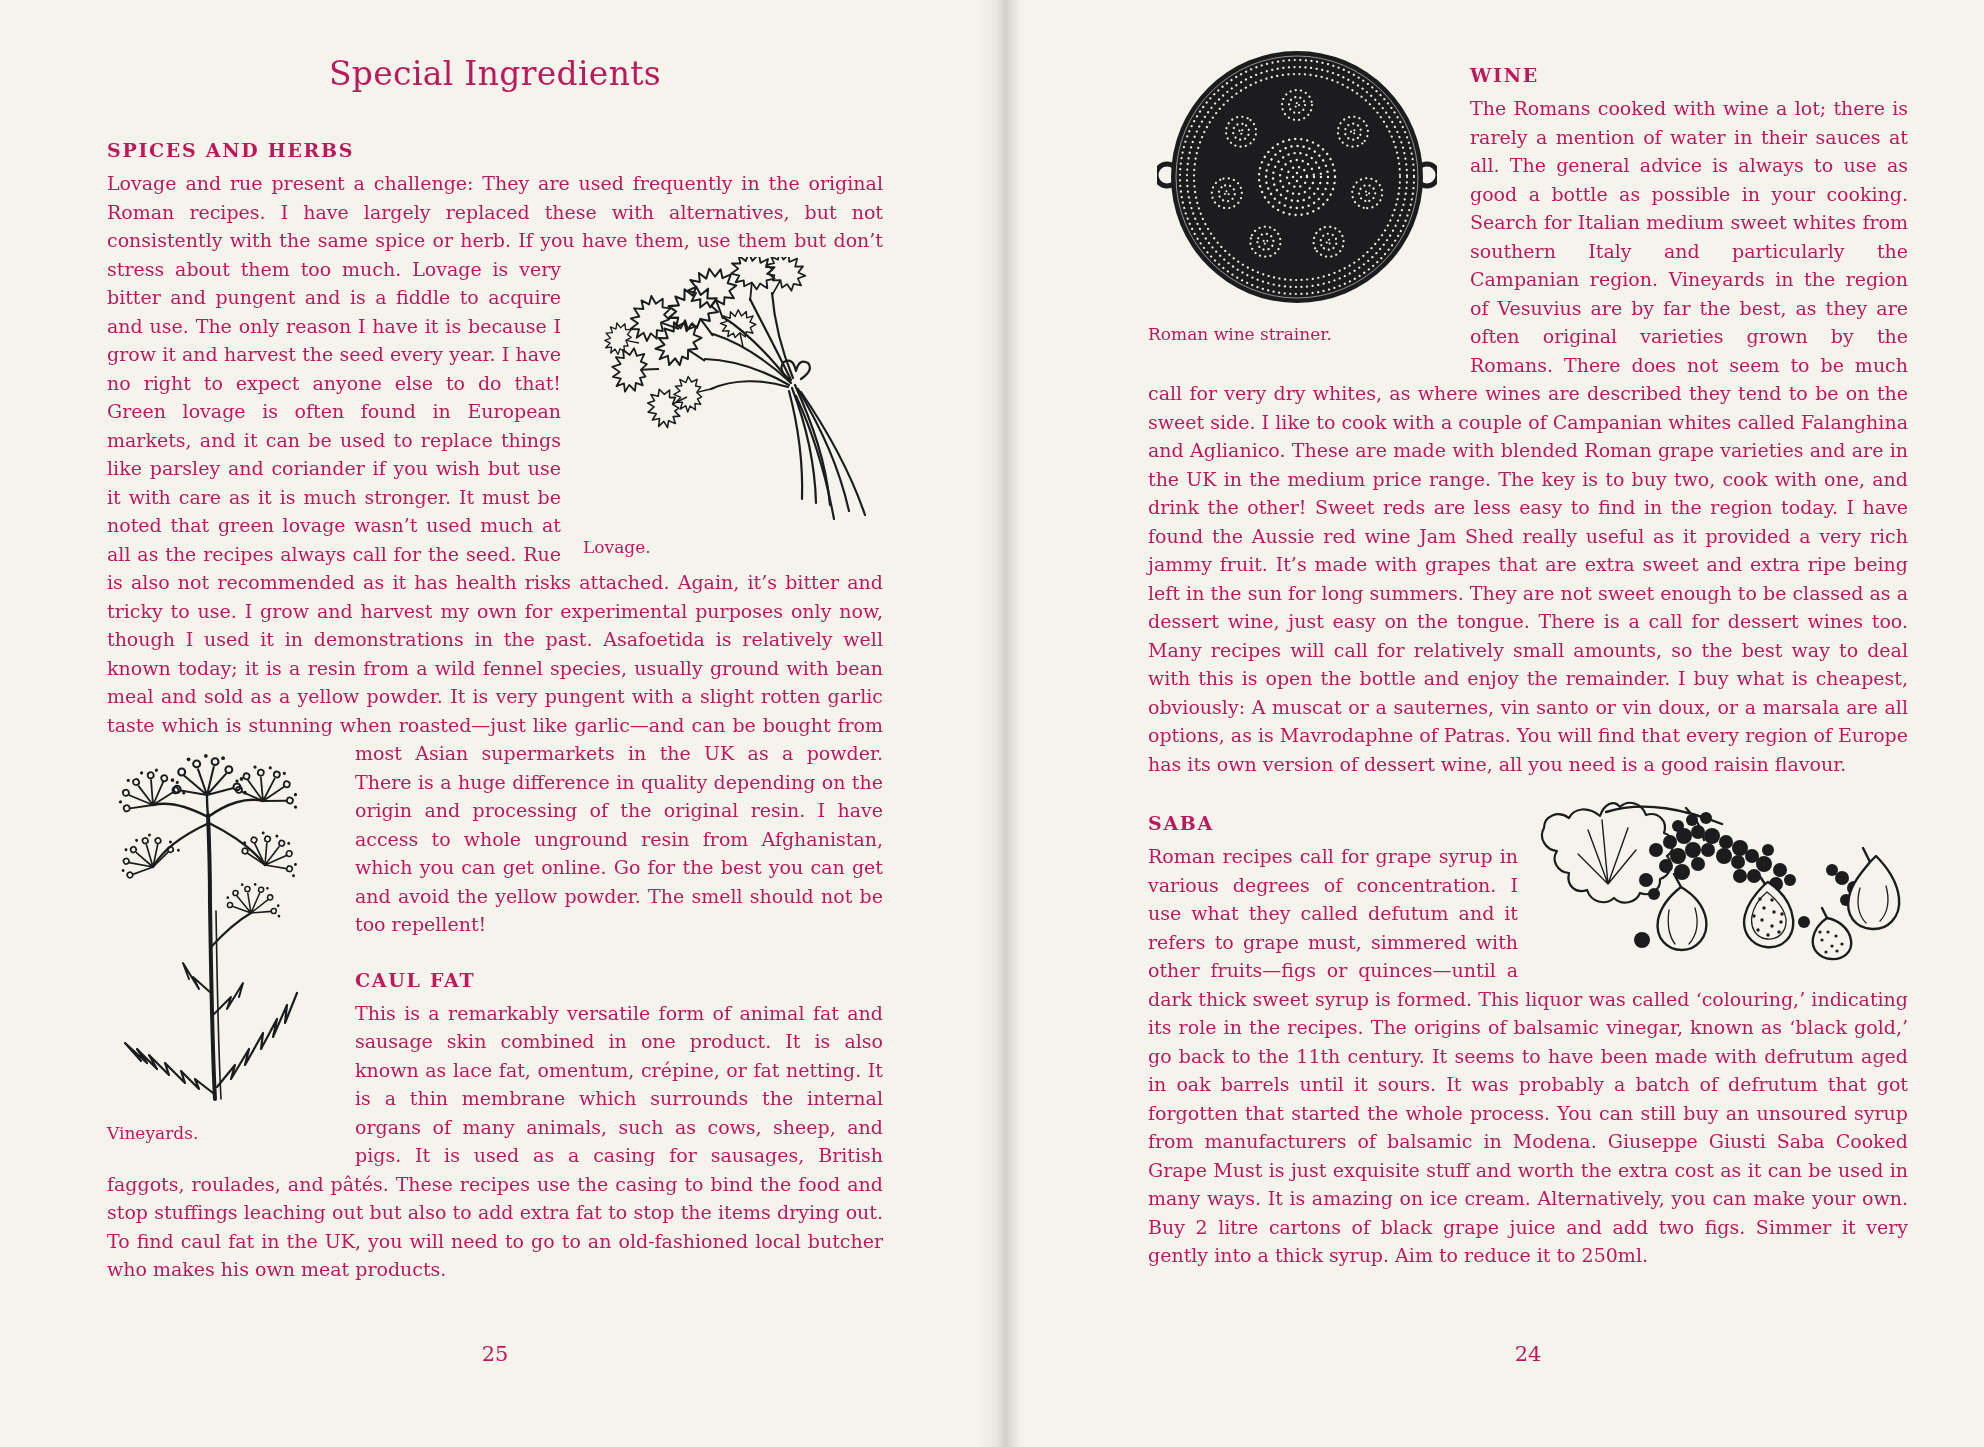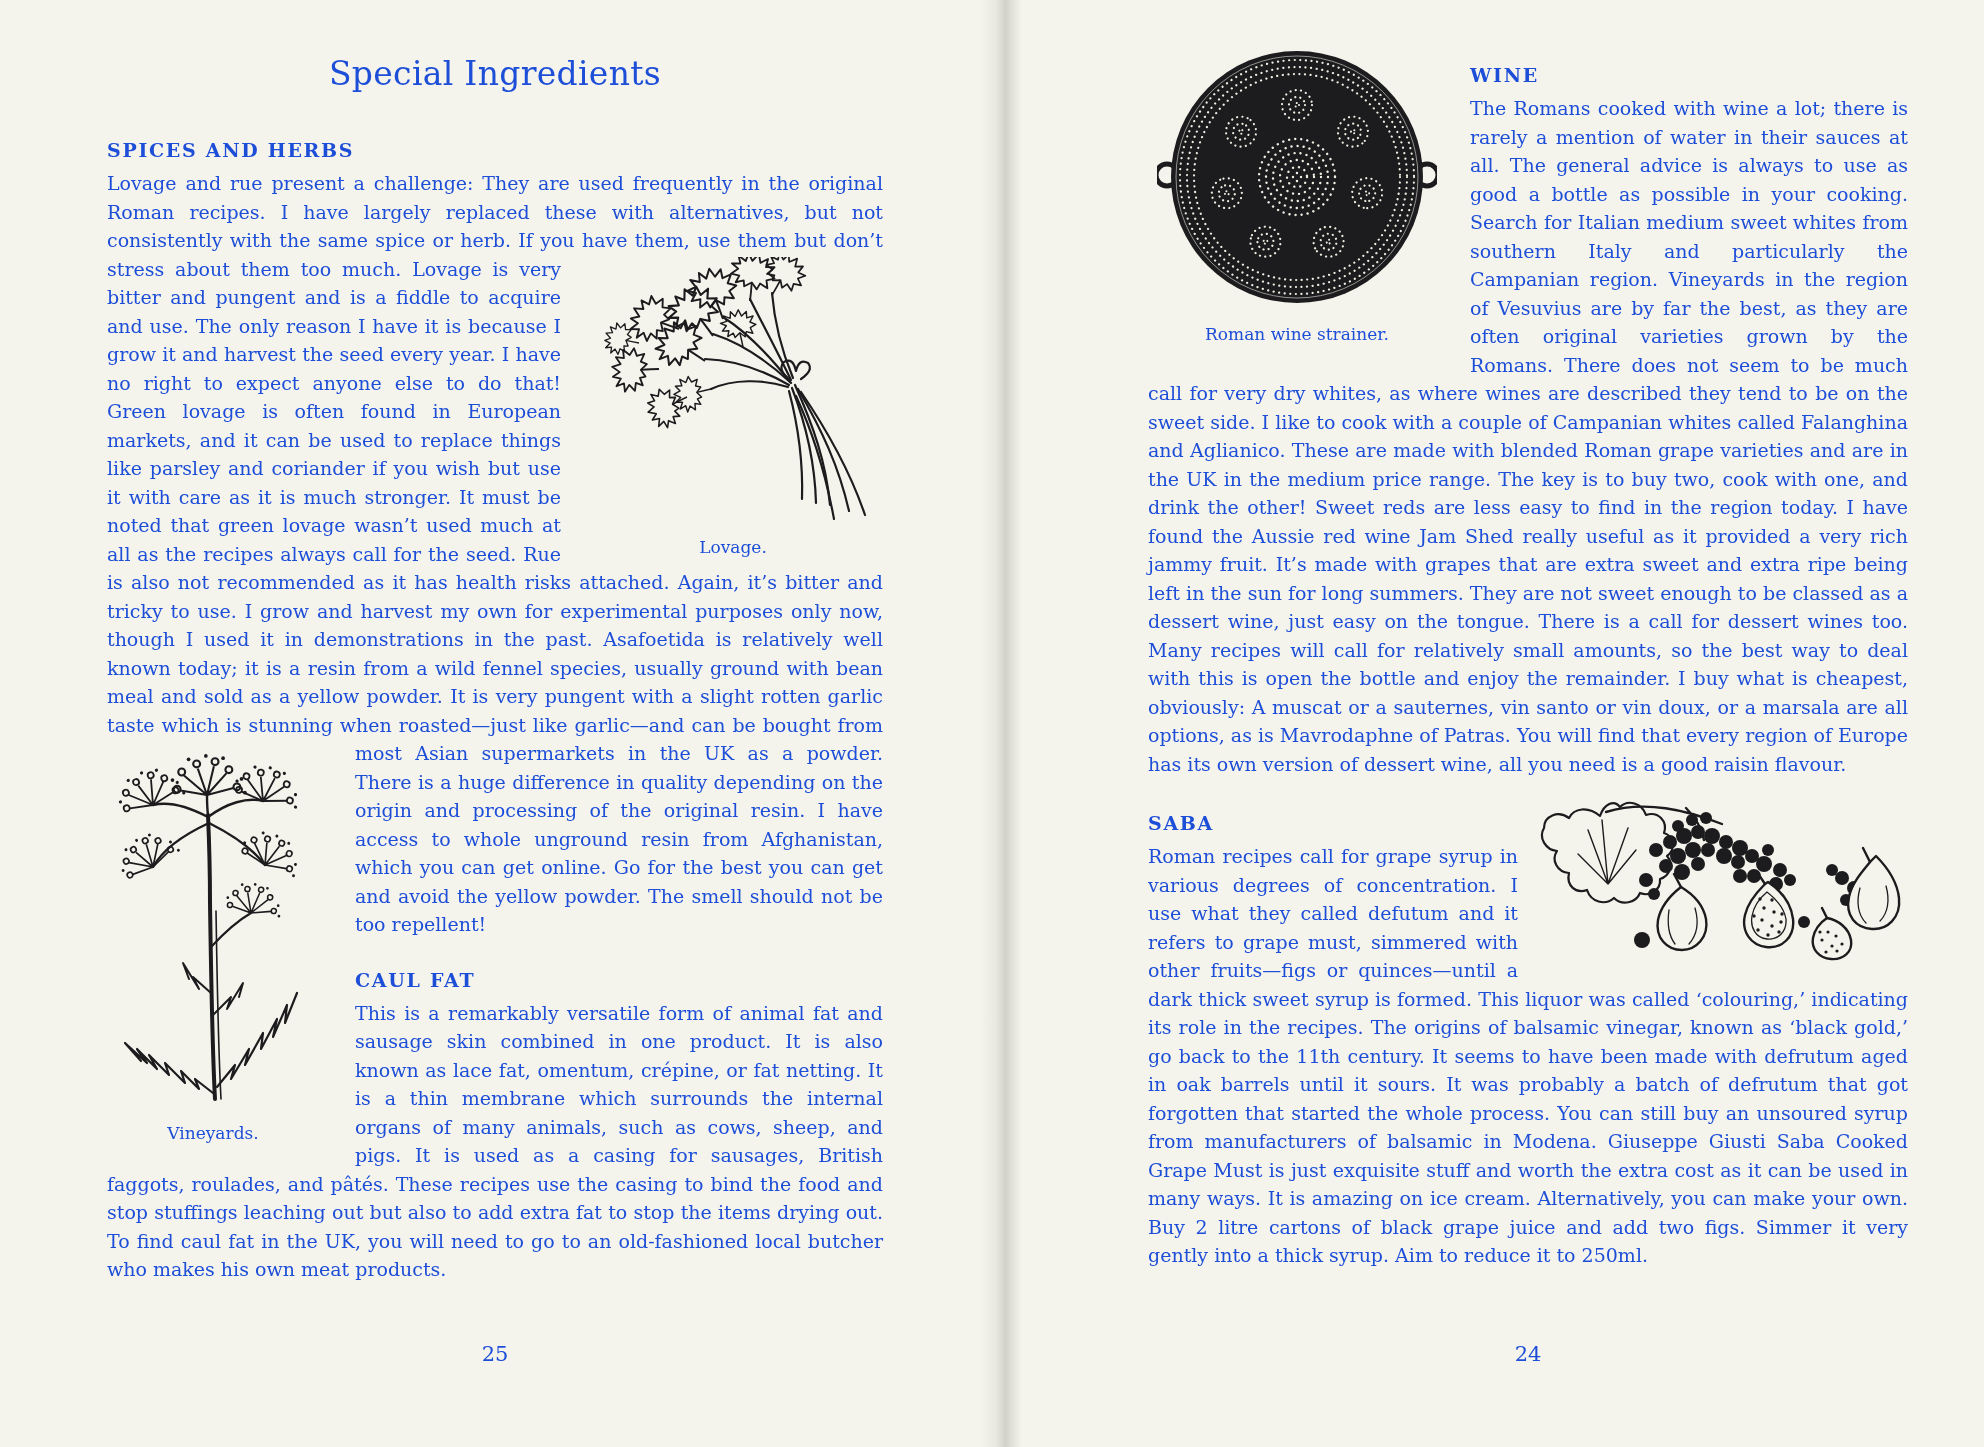--- a/index.html
+++ b/index.html
@@ -1,21 +1,21 @@
 <!DOCTYPE html>
 <html lang="en"><head>
 <meta charset="utf-8">
 <style>
   html,body{margin:0;padding:0;}
   body{background:#e9e8e0;}
   .spread{
     position:relative;
     width:1984px;height:1447px;
     background:#f5f4ec;
-    color:#1d4ed8;
+    color:#be185d;
     font-family:"DejaVu Serif","Liberation Serif",serif;
     overflow:hidden;
   }
   .gutter{
     position:absolute;left:980px;top:0;width:44px;height:100%;
     background:linear-gradient(90deg,
       rgba(30,28,24,0) 0%,
       rgba(30,28,24,0.05) 35%,
       rgba(30,28,24,0.16) 58%,
       rgba(30,28,24,0.10) 70%,
@@ -35,21 +35,21 @@
   }
   h2.sec-caul{margin-top:30px;}
   h2.sec-wine{margin-top:26px;}
   h2.sec-saba{margin-top:34px;}
   p.body{
     font-size:19px;line-height:28.5px;margin:0;
     text-align:justify;
   }
   .figure{display:block;}
   .figcap{
-    display:block;text-align:center;
+    display:block;text-align:left;
     font-size:17px;line-height:21px;margin-top:8px;
   }
   .fig-lovage{float:right;width:300px;margin:2px 0 10px 22px;}
   .fig-asaf{float:left;width:212px;margin:4px 36px 10px 0;}
   .fig-strainer{float:left;width:298px;margin:0 24px 10px 0;text-align:center;}
   .fig-figs{float:right;width:372px;margin:16px 0 6px 18px;}
   .pagenum{
     position:absolute;top:1342px;font-size:21px;text-align:center;
   }
   .pagenum-left{left:107px;width:776px;}

